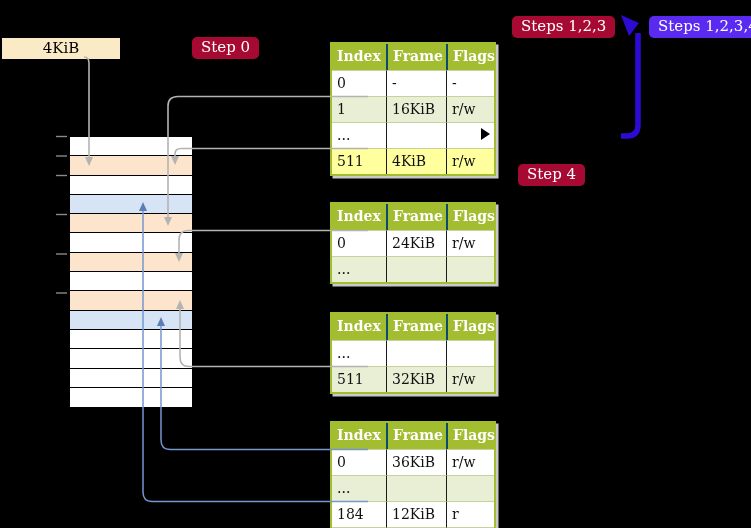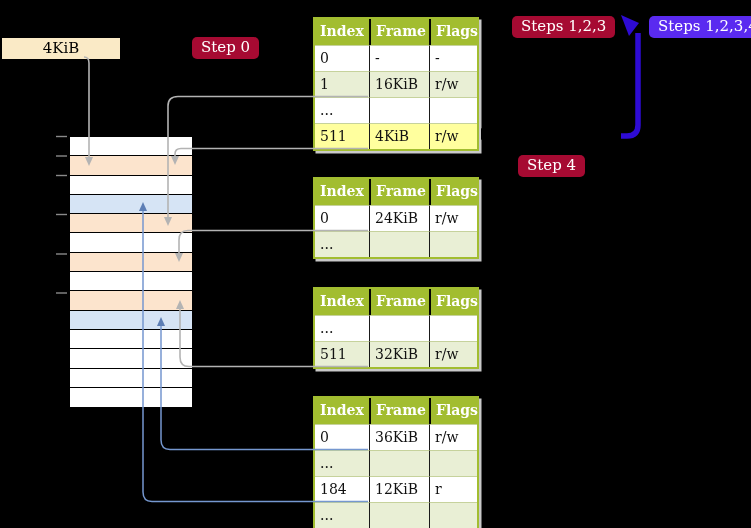--- a/index.html
+++ b/index.html
@@ -13,39 +13,39 @@
     line-height:21px;font-size:15px;}
 
   
   .badge{position:absolute;color:#fff;font-size:15px;line-height:18px;
     padding:1px 9px 3px;border-radius:5px;white-space:nowrap;}
   .badge.red{background:var(--badge-red);}
   .badge.blue{background:var(--badge-blue);}
   #badge-step0{left:192px;top:37px;}
   #badge-steps123{left:512px;top:16px;}
   #badge-steps1234{left:649px;top:16px;}
-  #badge-step4{left:518px;top:155px;}
+  #badge-step4{left:518px;top:164px;}
 
   
   #memcol{position:absolute;left:69px;top:136px;width:122px;
     border:1px solid #000;background:#fff;}
   .mrow{height:19.3px;box-sizing:border-box;border-bottom:1px solid #000;background:#fff;}
   .mrow:last-child{border-bottom:none;}
   .mrow.peach{background:var(--mem-peach);}
   .mrow.blue{background:var(--mem-blue);}
 
   
-  .ptable{position:absolute;left:313px;display:grid;
+  .ptable{position:absolute;left:330px;display:grid;
     grid-template-columns:54px 60px 48px;
     border:2px solid var(--table-green);background:#f9a8d4;
-    box-shadow:2.5px 2.5px 0 #c9c9c9;}
+    box-shadow:2.5px 2.5px 0 #c9c9c9;margin-top:25px;}
   #table-0{top:17px;} #table-1{top:177px;} #table-2{top:287px;} #table-3{top:396px;}
   .th{box-sizing:border-box;height:26px;line-height:25px;padding-left:5px;
     background:var(--table-green);color:#fff;font-weight:bold;font-size:14px;}
-  .th.c1,.th.c2{border-left:2px solid #000000;}
+  .th.c1,.th.c2{border-left:2px solid #0c4a6e;}
   .td{box-sizing:border-box;height:26px;line-height:24px;padding-left:5px;
     font-size:14px;color:#111;background:#fff;border-top:1px solid #c6d29c;}
   .td.c1,.td.c2{border-left:1px solid #1a1a1a;}
   .td.tint{background:var(--row-tint);}
   .td.hl{background:var(--highlight-yellow);}
 
   
   #arrows{position:absolute;inset:0;z-index:10;pointer-events:none;}
   .ga{stroke:var(--arrow-gray);stroke-width:1.6;fill:none;}
   .gh{fill:var(--arrow-gray);}

